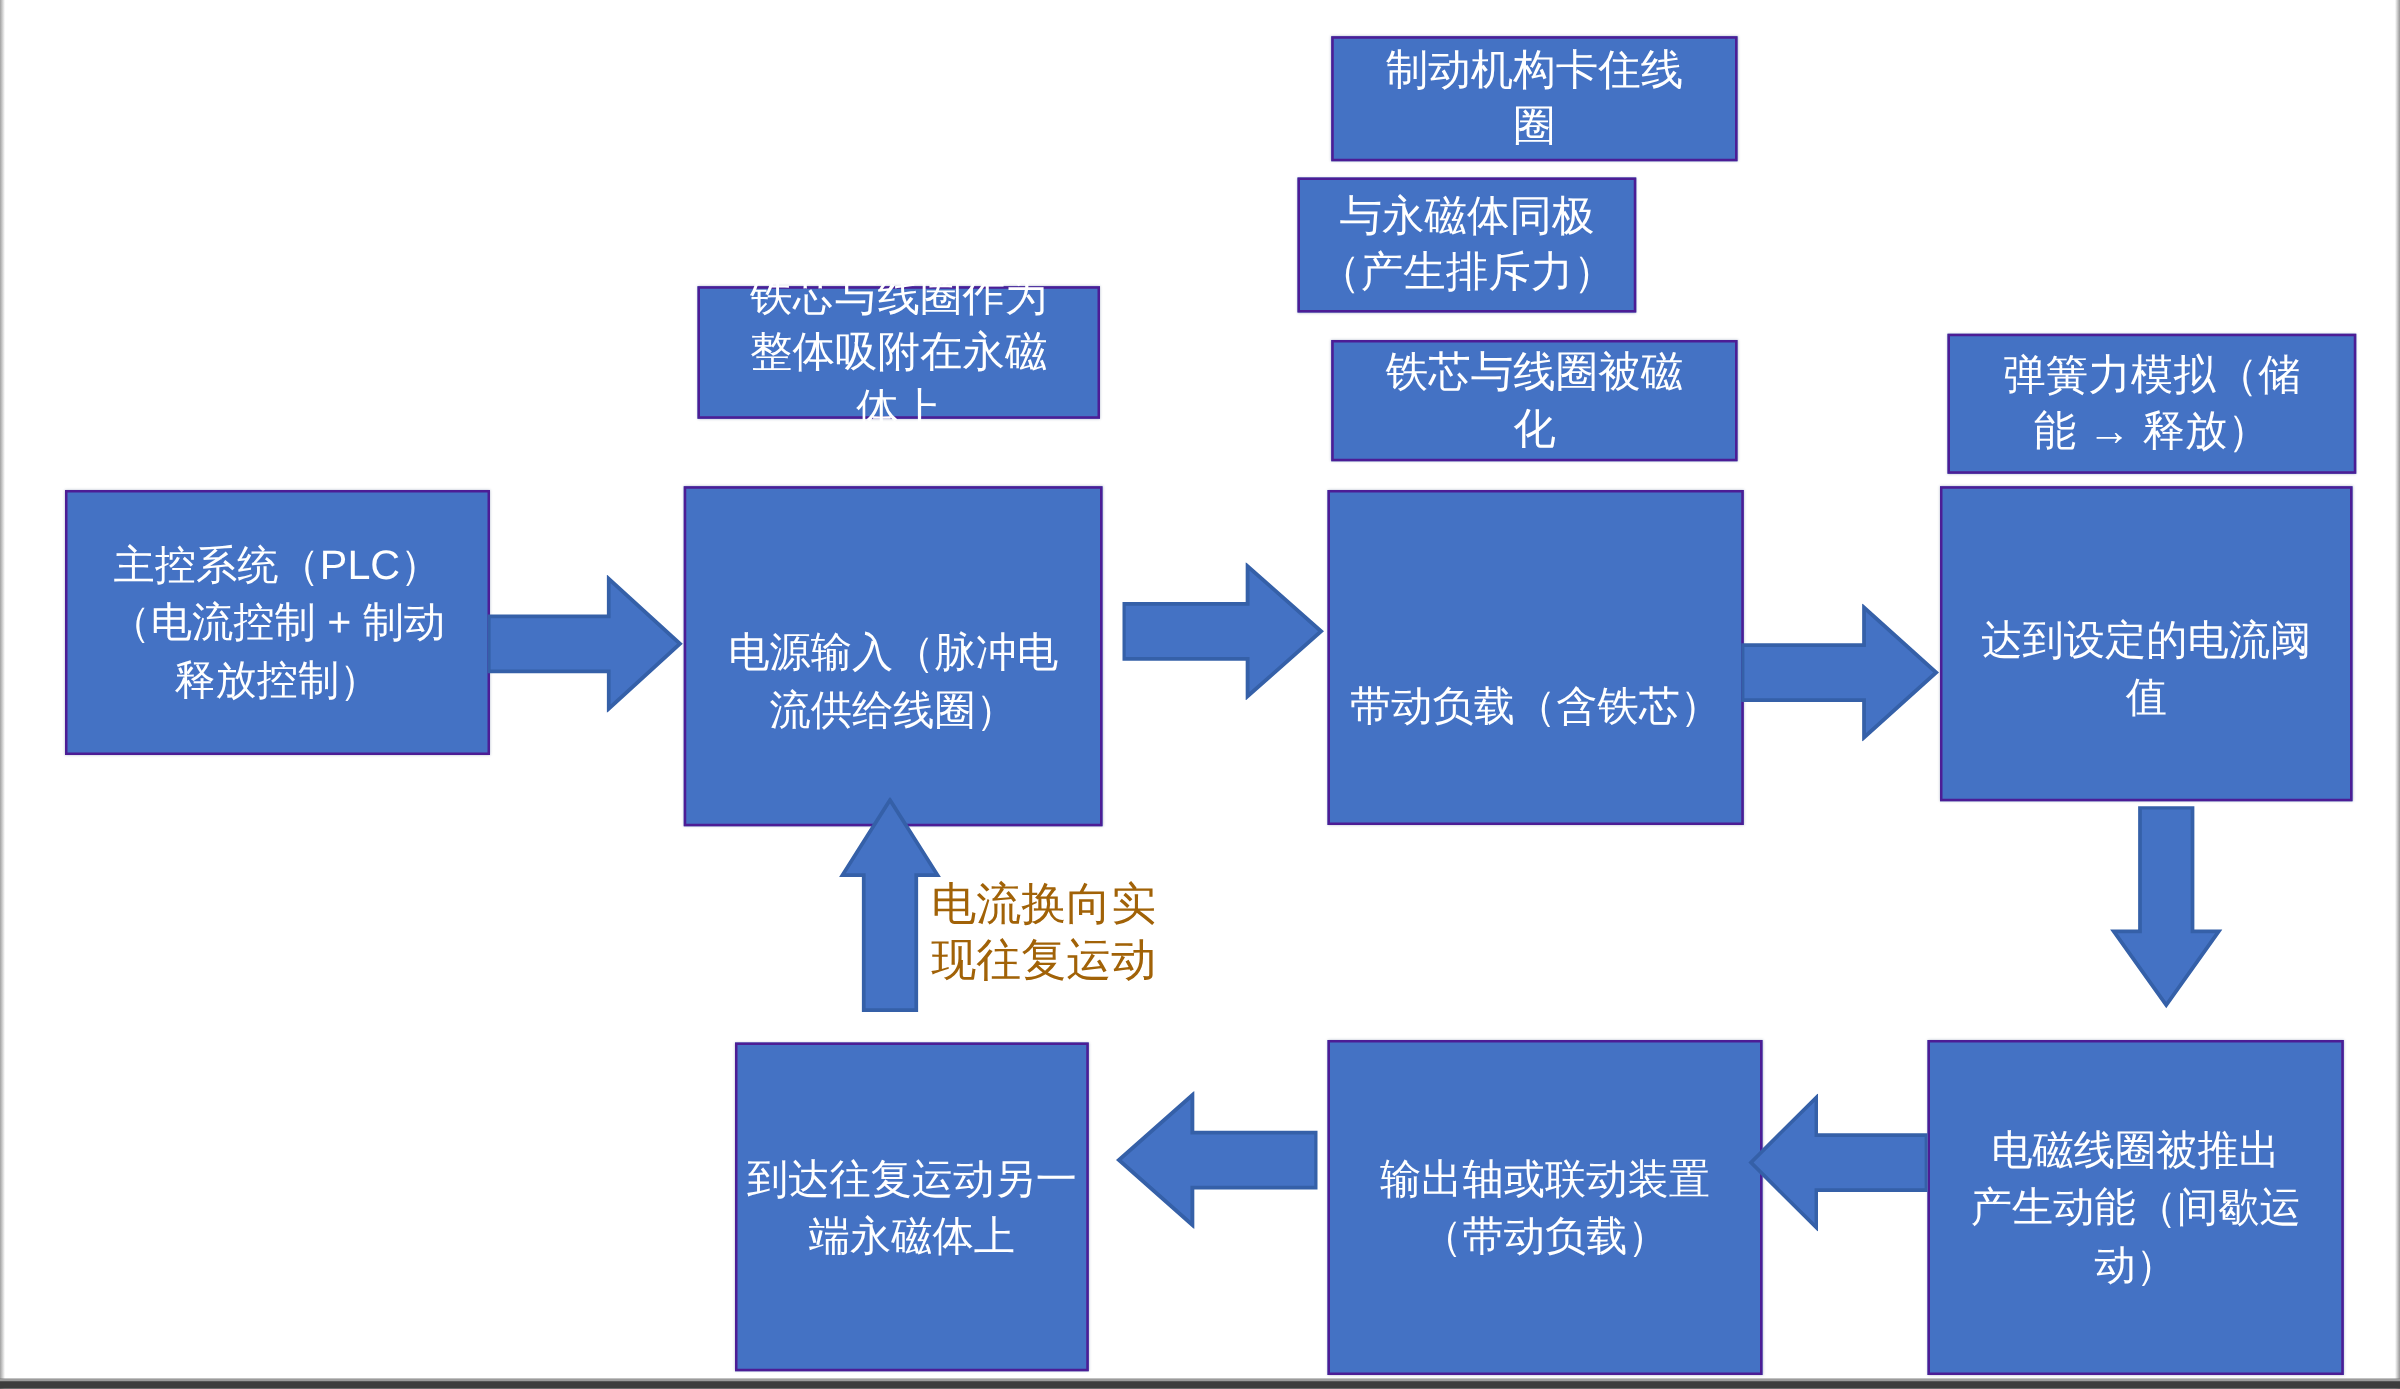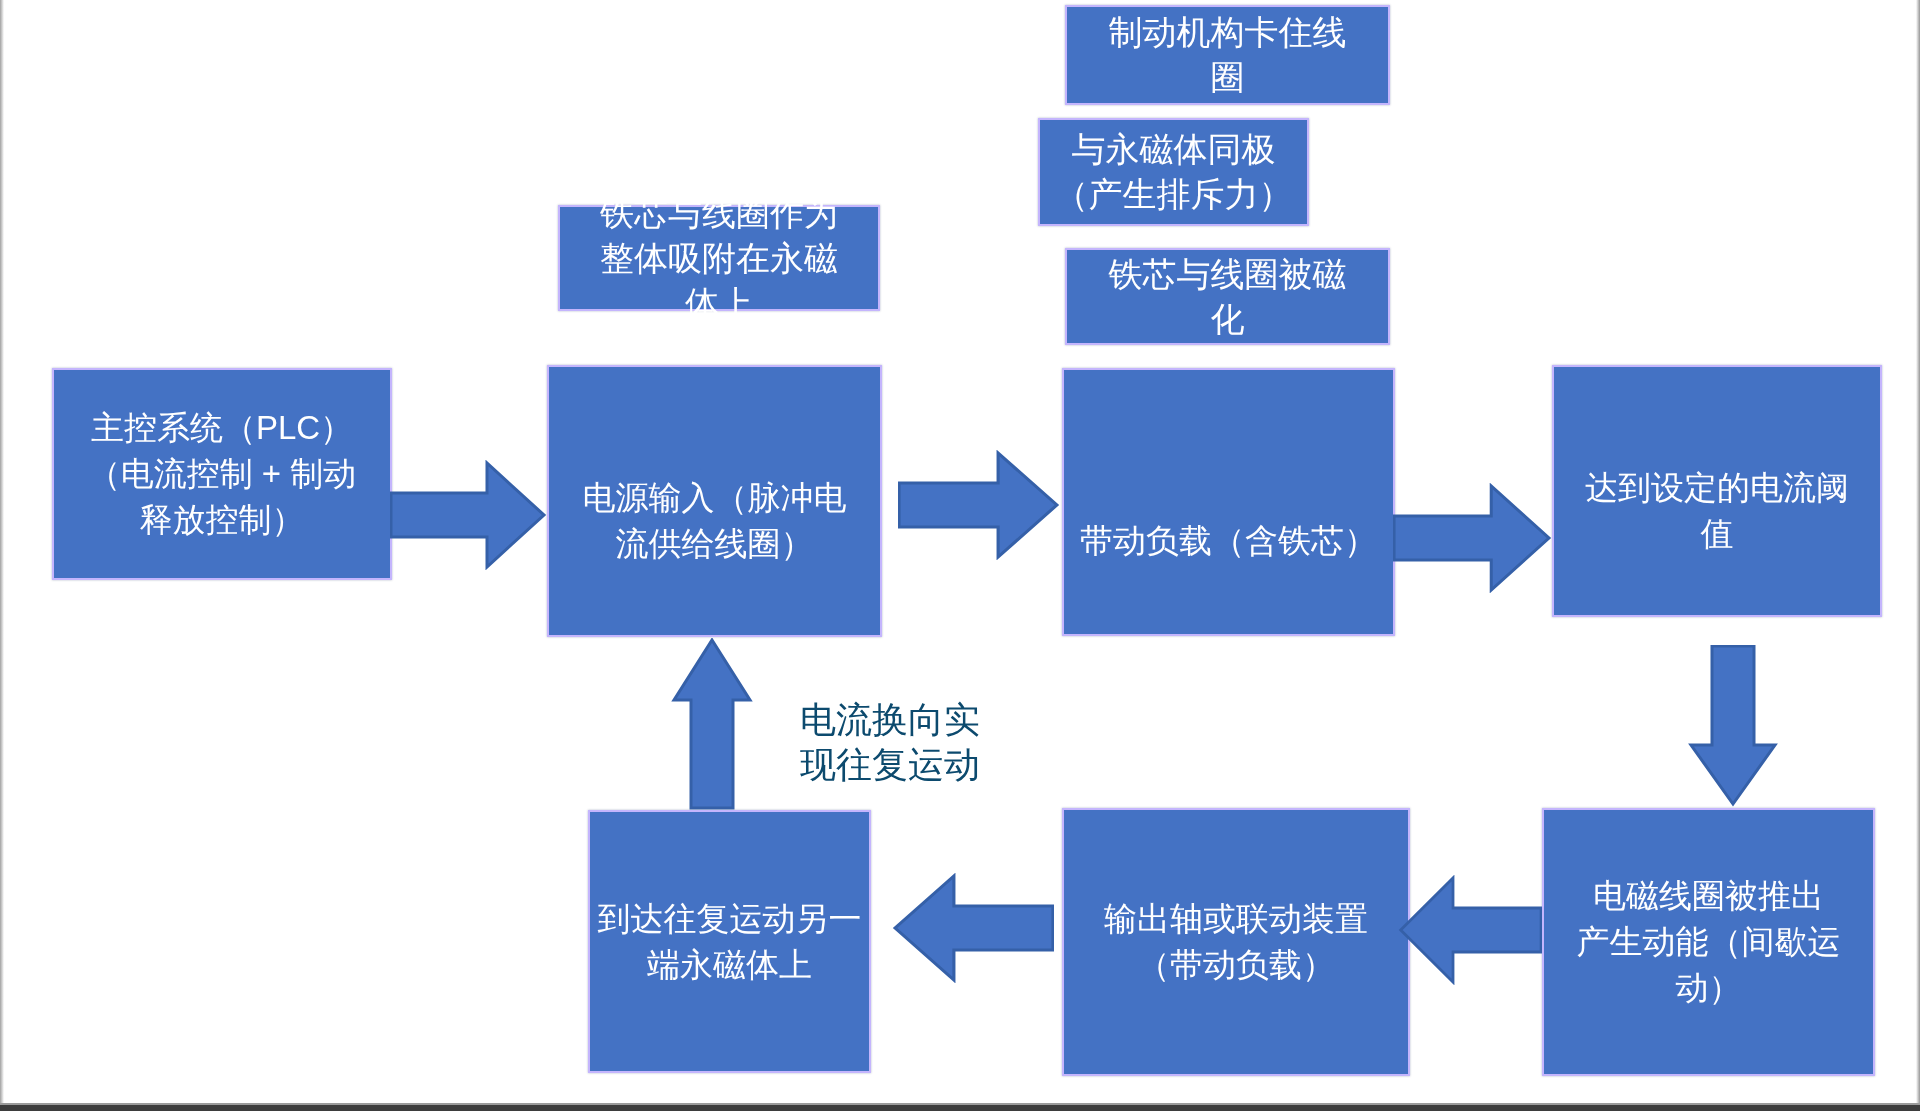--- a/index.html
+++ b/index.html
@@ -5,41 +5,41 @@
   html,body{margin:0;padding:0;}
   body{
     width:1920px;height:1111px;position:relative;overflow:hidden;
     background:#ffffff;
     font-family:"Liberation Sans","DejaVu Sans",sans-serif;
   }
   .stage{position:absolute;inset:0;}
   .box{
     position:absolute;
     background:#4472C4;
-    border:2px solid #c4b5fd;
+    border:2px solid #4c1d95;
     box-sizing:border-box;
     display:flex;align-items:center;justify-content:center;
     text-align:center;
     color:#ffffff;
     box-shadow:0 0 2px rgba(30,50,100,0.35);
+    margin-top:24px;
   }
   .box span{white-space:pre-line;display:block;}
   .anno span{font-size:34px;line-height:45px;}
   .node span{font-size:33px;line-height:46px;}
   .pad-lg{padding-top:78px;}
   .pad-md{padding-top:40px;}
   .arrow{position:absolute;}
   .arrow svg{display:block;width:100%;height:100%;}
   .arrow polygon{fill:#4472C4;stroke:#3560a8;stroke-width:3;}
   .loop-label{
     position:absolute;left:745px;top:700px;width:235px;
-    text-align:right;color:#0c4a6e;
+    text-align:left;color:#a16207;
     font-size:36px;line-height:45px;font-weight:500;
     white-space:pre-line;
-    font-family:Liberation Mono, monospace;
   }
   .bottom-bar{
     position:absolute;left:0;right:0;bottom:0;height:6px;
     background:#3d3d3d;border-top:2px solid #9b9b9b;
   }
   .edge{position:absolute;top:0;bottom:0;width:4px;pointer-events:none;}
   .edge.left{left:0;background:linear-gradient(to right,rgba(45,45,45,0.45),rgba(45,45,45,0));}
   .edge.right{right:0;background:linear-gradient(to left,rgba(45,45,45,0.5),rgba(45,45,45,0));}
 </style>
 </head>
@@ -59,20 +59,24 @@
     <span>铁芯与线圈被磁
 化</span>
   </div>
 
   <div class="box anno" style="left:558px;top:205px;width:322px;height:106px">
     <span>铁芯与线圈作为
 整体吸附在永磁
 体上</span>
   </div>
 
+  <div class="box anno" style="left:1558px;top:243px;width:327px;height:112px">
+    <span>弹簧力模拟（储
+能 → 释放）</span>
+  </div>
 
   <div class="box node" style="left:52px;top:368px;width:340px;height:212px">
     <span>主控系统（PLC）
 （电流控制 + 制动
 释放控制）</span>
   </div>
   <div class="box node" style="left:547px;top:365px;width:335px;height:272px">
     <span class="pad-md">电源输入（脉冲电
 流供给线圈）</span>
   </div>

